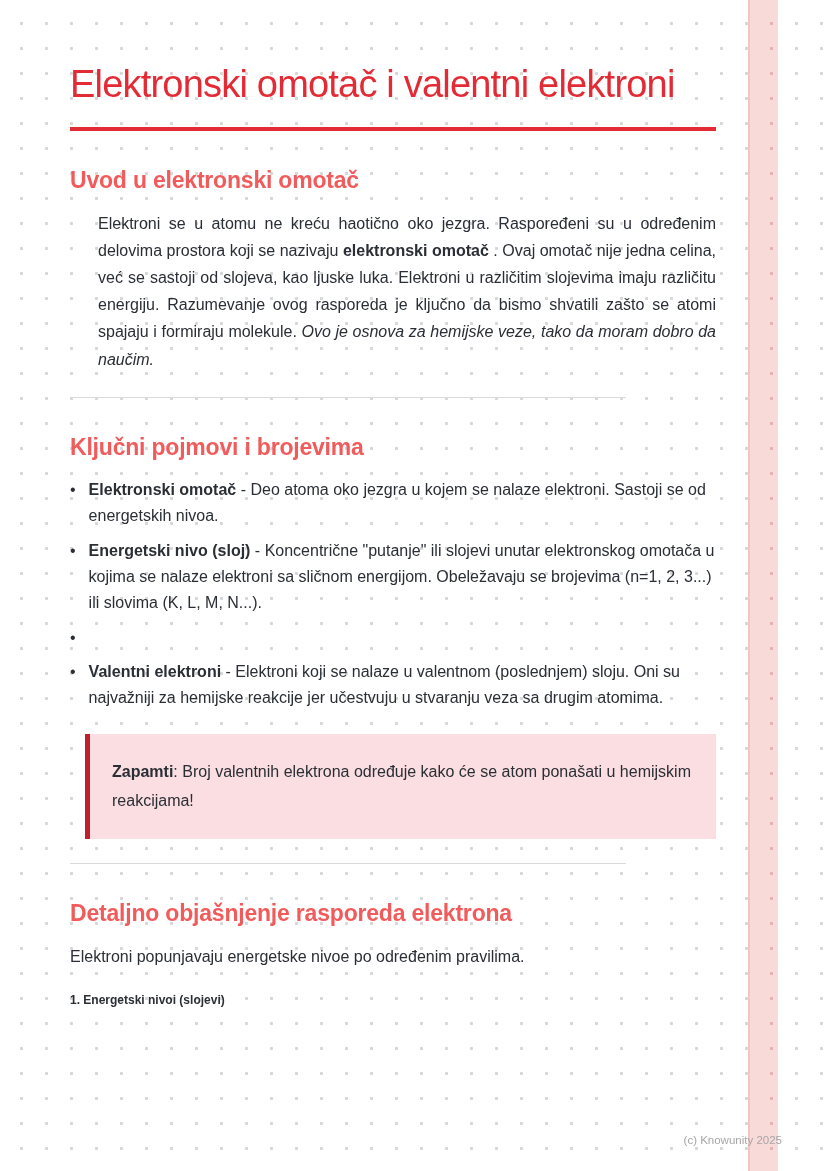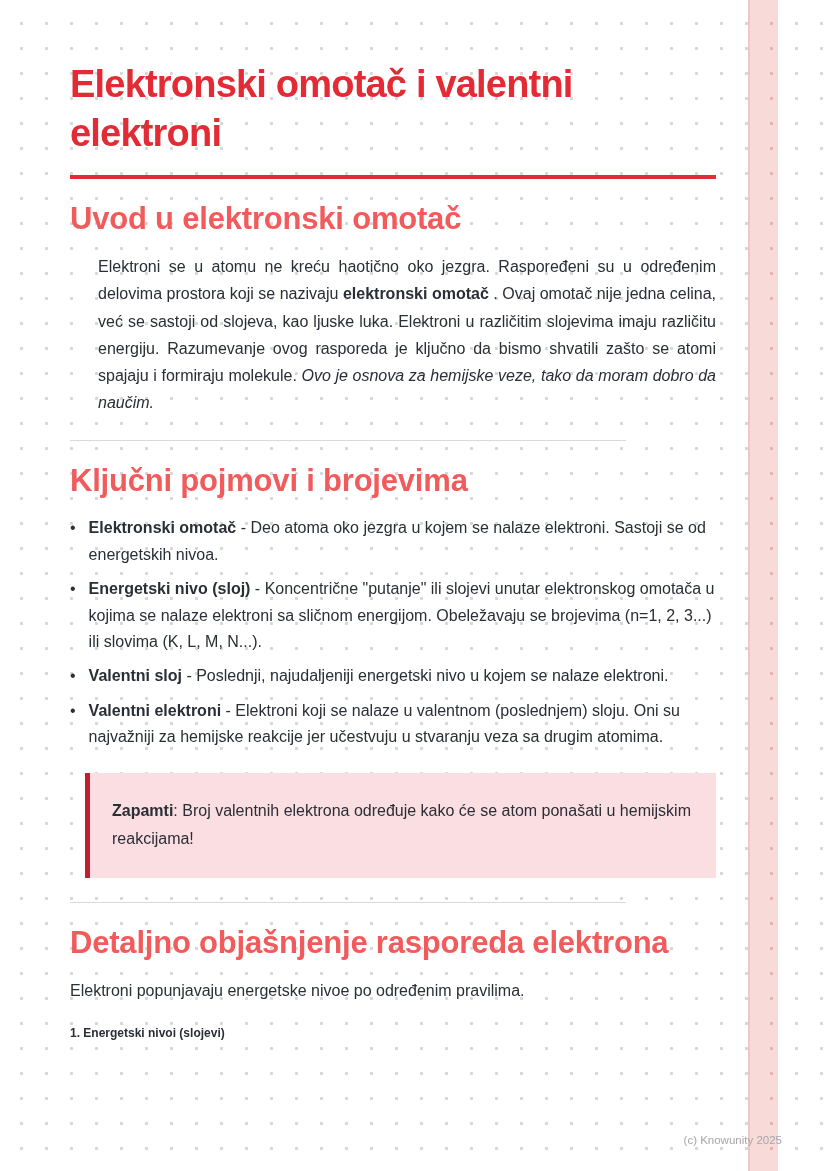--- a/index.html
+++ b/index.html
@@ -18,28 +18,28 @@
     position: absolute; top: 0; right: 50px; width: 30px; height: 100%;
     background-color: var(--stripe-pink, #f8dad9);
     background-image: radial-gradient(circle, #e5b0b1 1.4px, transparent 1.5px);
     background-size: 25px 25px;
     background-position: 9px 11px;
     border-left: 2px solid #f3c6c5;
   }
   .content { position: absolute; top: 0; left: 70px; width: 646px; }
   .doc-title {
     margin-top: 60px;
-    font-size: 38px; line-height: 1.28; font-weight: 700;
+    font-size: 38px; line-height: 1.28; font-weight: 400;
     letter-spacing: -0.8px;
     color: var(--title-red, #e32b35);
   }
   .title-rule { margin-top: 18px; height: 4px; border: none; background: var(--rule-red, #e32b35); }
   .section-heading {
-    margin-top: 22px;
-    font-size: 31px; font-weight: 700; letter-spacing: -0.2px;
+    margin-top: 36px;
+    font-size: 23px; font-weight: 700; letter-spacing: -0.2px;
     color: var(--heading-red, #f15b5b);
   }
   .intro-paragraph {
     margin-top: 16px;
     font-size: 16px; line-height: 1.7;
     text-align: justify;
     margin-left: 28px;
   }
   .seg.bold { font-weight: 700; }
   .seg.italic { font-style: italic; }
@@ -99,21 +99,20 @@
           <span class="term-text"><b class="term">Elektronski omotač</b><span> - Deo atoma oko jezgra u kojem se nalaze elektroni. Sastoji se od energetskih nivoa.</span></span>
         </li>
 
         <li class="term-item">
           <span class="bullet">•</span>
           <span class="term-text"><b class="term">Energetski nivo (sloj)</b><span> - Koncentrične "putanje" ili slojevi unutar elektronskog omotača u kojima se nalaze elektroni sa sličnom energijom. Obeležavaju se brojevima (n=1, 2, 3...) ili slovima (K, L, M, N...).</span></span>
         </li>
 
         <li class="term-item">
           <span class="bullet">•</span>
-          <span class="term-text"><b class="term">Valentni sloj</b><span> - Poslednji, najudaljeniji energetski nivo u kojem se nalaze elektroni.</span></span>
         </li>
 
         <li class="term-item">
           <span class="bullet">•</span>
           <span class="term-text"><b class="term">Valentni elektroni</b><span> - Elektroni koji se nalaze u valentnom (poslednjem) sloju. Oni su najvažniji za hemijske reakcije jer učestvuju u stvaranju veza sa drugim atomima.</span></span>
         </li>
       </ul>
 
     <div class="callout">
       <span class="callout-label">Zapamti</span><span>: Broj valentnih elektrona određuje kako će se atom ponašati u hemijskim reakcijama!</span>

